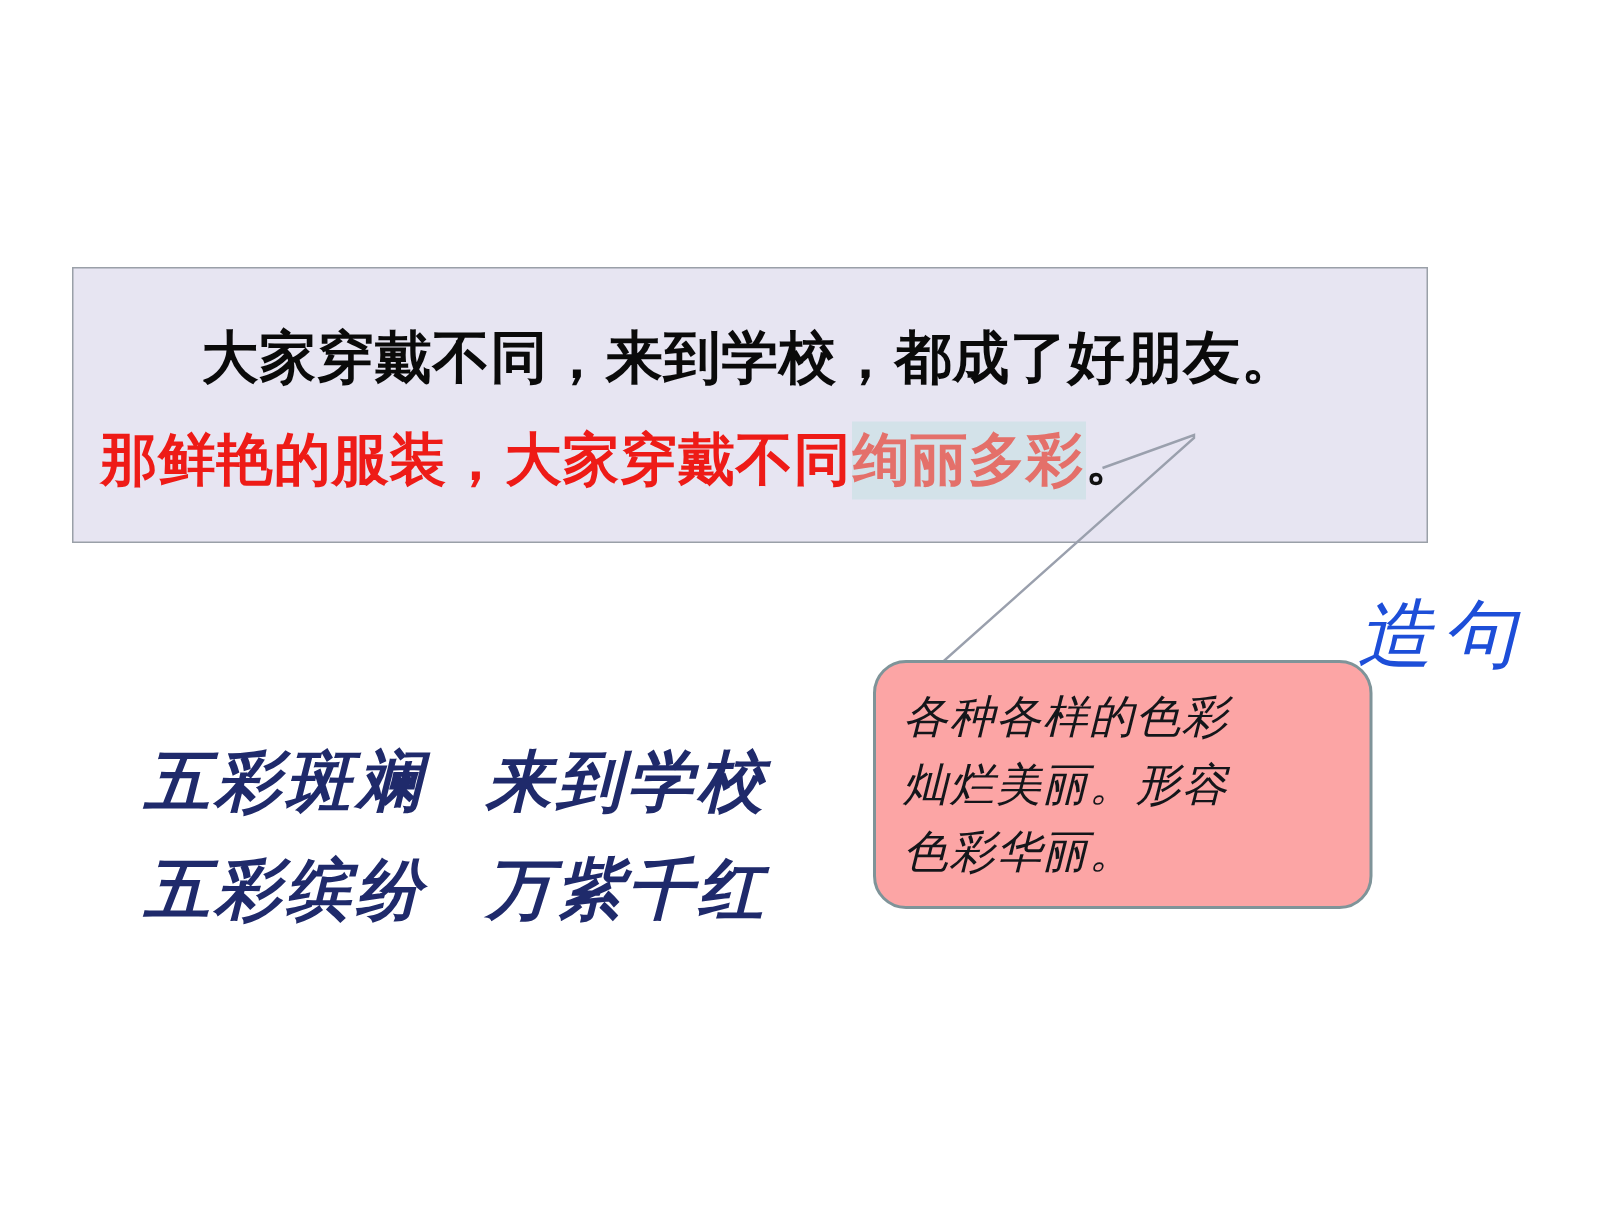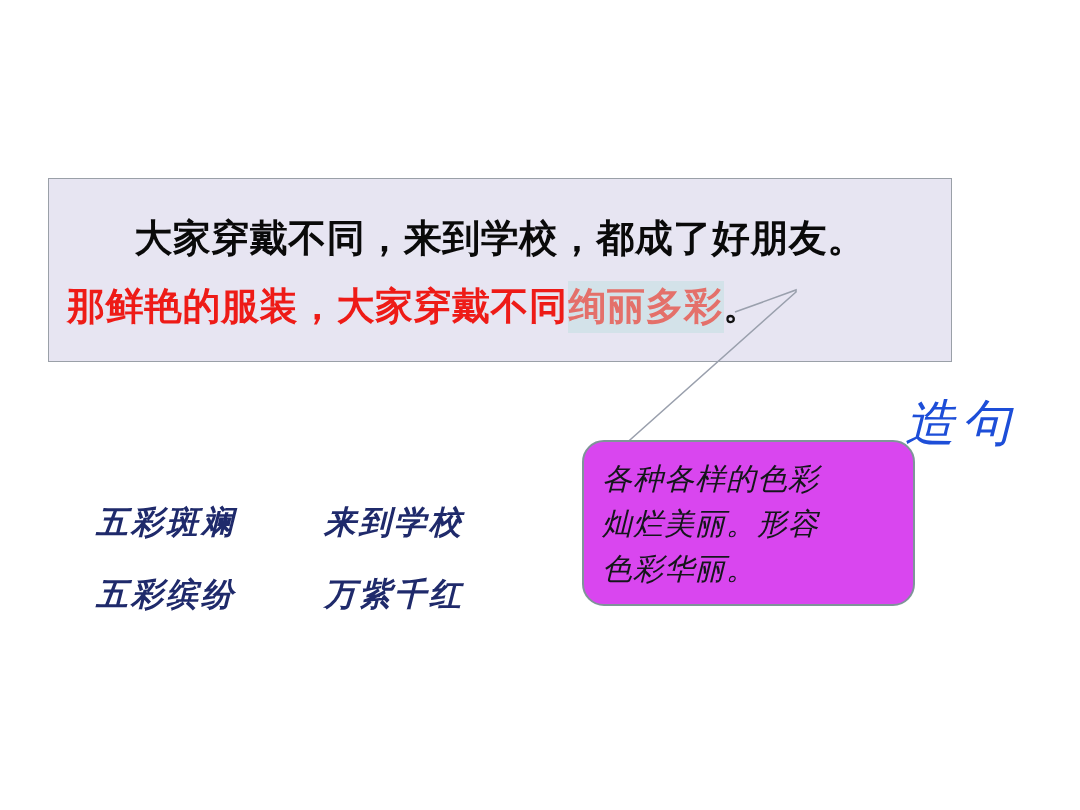--- a/index.html
+++ b/index.html
@@ -87,21 +87,21 @@
     pointer-events: none;
   }
 
   
   #definition-callout {
     position: absolute;
     left: 582px;
     top: 440px;
     width: 333px;
     height: 166px;
-    background: #d946ef;
+    background: #fca5a5;
     border: 2px solid #7f9499;
     border-radius: 22px;
     box-sizing: border-box;
     padding: 14px 16px 10px 18px;
   }
 
   #definition-text {
     font-family: "DejaVu Serif", "Liberation Serif", serif;
     font-size: 30px;
     line-height: 45px;
@@ -133,21 +133,21 @@
     width: 430px;
   }
   .idiom-row {
     display: flex;
     flex-direction: row;
     height: 72px;
     align-items: center;
   }
   .idiom-item {
     font-family: "DejaVu Serif", "Liberation Serif", serif;
-    font-size: 32px;
+    font-size: 44px;
     line-height: 52px;
     color: #1f2a6b;
     font-weight: bold;
     font-style: italic;
     letter-spacing: 3px;
     white-space: nowrap;
     width: 228px;
   }
   .idiom-item.col-2 {
     width: auto;

